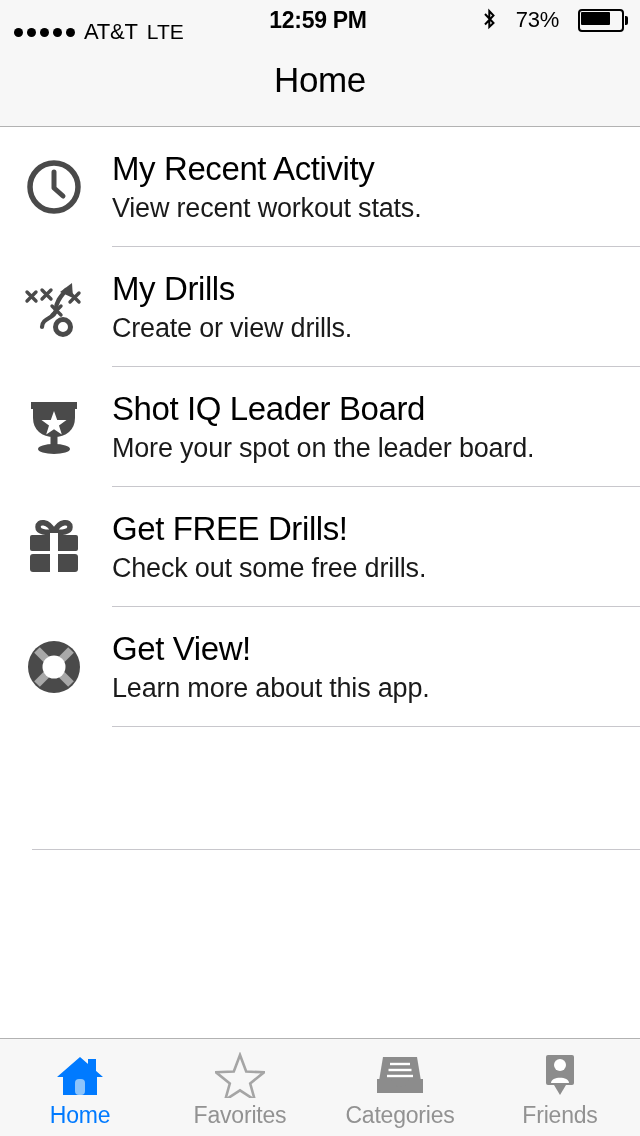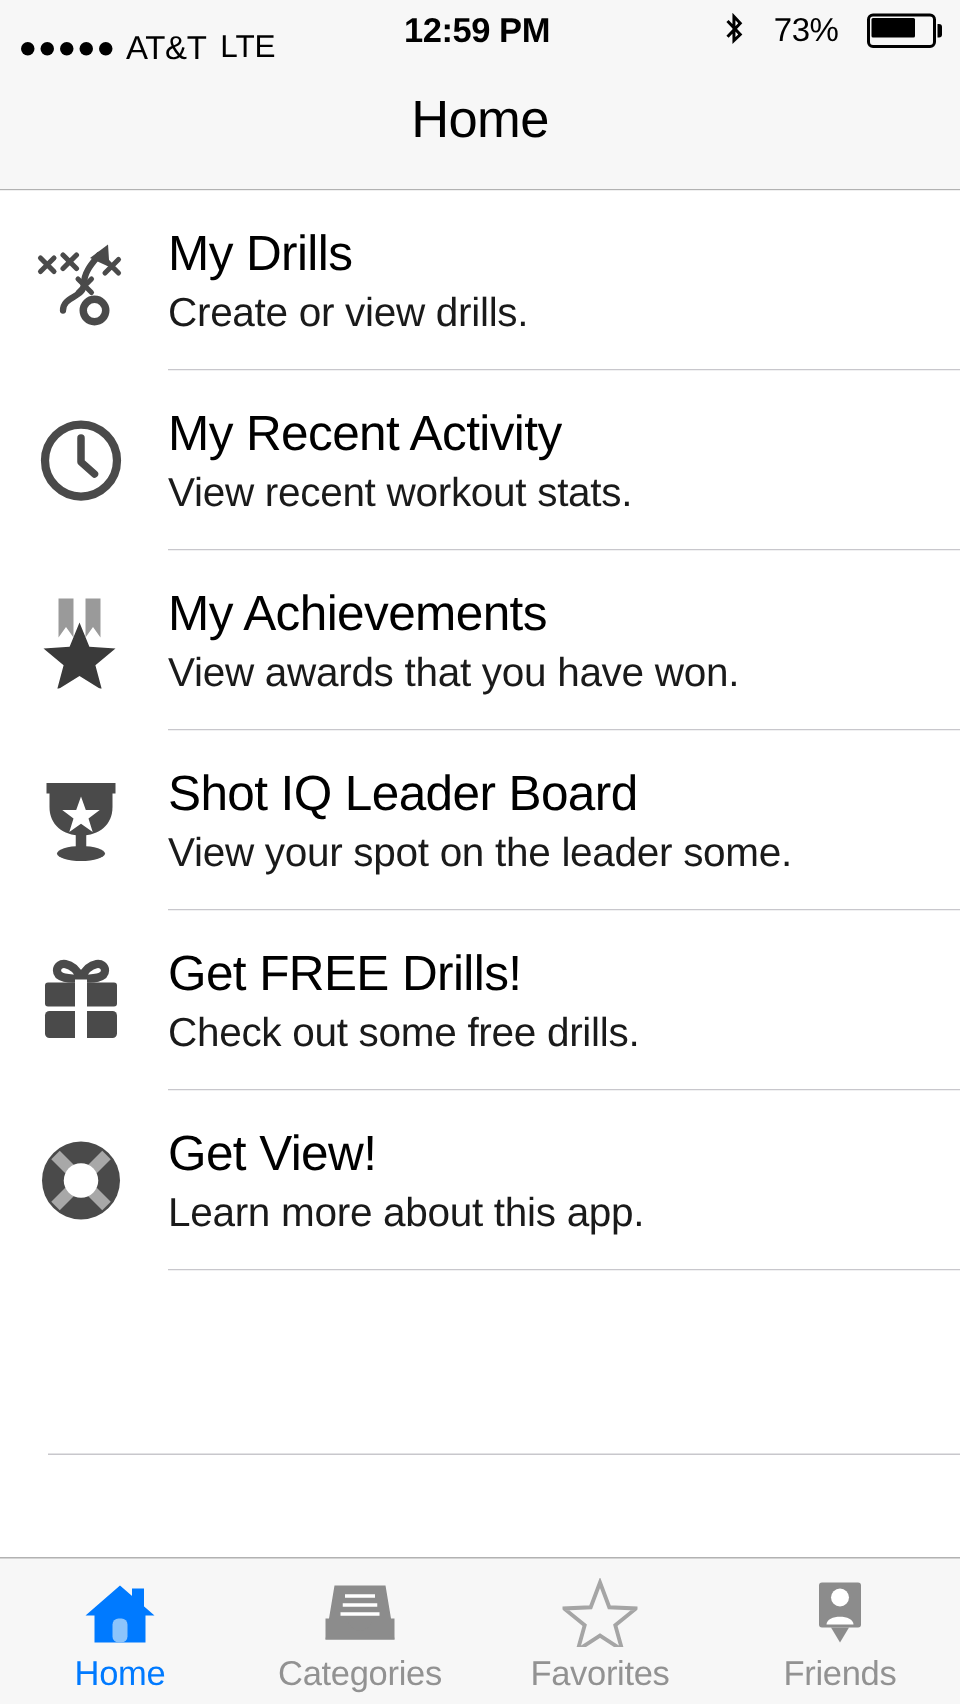--- a/index.html
+++ b/index.html
@@ -272,20 +272,34 @@
         <span class="sb-batt-cap"></span>
       </span>
     </div>
   </div>
 
   <div class="navbar">
     <div class="nav-title">Home</div>
   </div>
 
   <div class="tableview">
+
+    <div class="row">
+      <div class="row-icon">
+        <svg width="58" height="58" viewBox="0 0 58 58">
+          <circle cx="29" cy="29" r="24" fill="none" stroke="#4a4a4a" stroke-width="5.5"></circle>
+          <path d="M29 14 L29 30 L38 38" fill="none" stroke="#4a4a4a" stroke-width="5" stroke-linecap="round" stroke-linejoin="round"></path>
+        </svg>
+      </div>
+      <div class="row-body">
+        <div class="row-title">My Recent Activity</div>
+        <div class="row-sub">View recent workout stats.</div>
+      </div>
+      <div class="row-sep"></div>
+    </div>
 
     <div class="row">
       <div class="row-icon">
         <svg width="64" height="64" viewBox="0 0 64 64">
           <g stroke="#4a4a4a" stroke-width="4.2" fill="none" stroke-linecap="round">
             <path d="M20 52 C20 42 34 44 34 34 C34 26 40 20 44 15"></path>
           </g>
           <path d="M50 8 L51 23 L38 17 Z" fill="#4a4a4a"></path>
           <g stroke="#4a4a4a" stroke-width="3.4" stroke-linecap="round">
             <path d="M5 17 L14 26 M14 17 L5 26"></path>
@@ -296,62 +310,34 @@
           <circle cx="41" cy="52" r="7.5" fill="none" stroke="#4a4a4a" stroke-width="5"></circle>
         </svg>
       </div>
       <div class="row-body">
         <div class="row-title">My Drills</div>
         <div class="row-sub">Create or view drills.</div>
       </div>
       <div class="row-sep"></div>
     </div>
 
-    <div class="row">
-      <div class="row-icon">
-        <svg width="58" height="58" viewBox="0 0 58 58">
-          <circle cx="29" cy="29" r="24" fill="none" stroke="#4a4a4a" stroke-width="5.5"></circle>
-          <path d="M29 14 L29 30 L38 38" fill="none" stroke="#4a4a4a" stroke-width="5" stroke-linecap="round" stroke-linejoin="round"></path>
-        </svg>
-      </div>
-      <div class="row-body">
-        <div class="row-title">My Recent Activity</div>
-        <div class="row-sub">View recent workout stats.</div>
-      </div>
-      <div class="row-sep"></div>
-    </div>
-
-    <div class="row">
-      <div class="row-icon">
-        <svg width="58" height="64" viewBox="0 0 58 64">
-          <path d="M14 4 L24 4 L24 30 L19 23 L14 30 Z" fill="#9a9a9a"></path>
-          <path d="M32 4 L42 4 L42 30 L37 23 L32 30 Z" fill="#9a9a9a"></path>
-          <path d="M28 20 L34.6 36.2 L52 37.3 L38.6 48.5 L43 65 L28 55.6 L13 65 L17.4 48.5 L4 37.3 L21.4 36.2 Z" fill="#3a3a3a"></path>
-        </svg>
-      </div>
-      <div class="row-body">
-        <div class="row-title">My Achievements</div>
-        <div class="row-sub">View awards that you have won.</div>
-      </div>
-      <div class="row-sep"></div>
-    </div>
 
     <div class="row">
       <div class="row-icon">
         <svg width="62" height="62" viewBox="0 0 62 62">
           <path d="M8 6 L54 6 L54 13 L8 13 Z" fill="#4a4a4a"></path>
           <path d="M10 11 L52 11 L52 22 C52 34 43 41 31 41 C19 41 10 34 10 22 Z" fill="#4a4a4a"></path>
           <path d="M31 15 L34.2 24 L43.5 24 L36 29.6 L38.8 38.6 L31 33.2 L23.2 38.6 L26 29.6 L18.5 24 L27.8 24 Z" fill="#ffffff"></path>
           <rect x="27.5" y="38" width="7" height="13" fill="#4a4a4a"></rect>
           <ellipse cx="31" cy="53" rx="16" ry="5" fill="#4a4a4a"></ellipse>
         </svg>
       </div>
       <div class="row-body">
         <div class="row-title">Shot IQ Leader Board</div>
-        <div class="row-sub">View your spot on the leader some.</div>
+        <div class="row-sub">More your spot on the leader board.</div>
       </div>
       <div class="row-sep"></div>
     </div>
 
     <div class="row">
       <div class="row-icon">
         <svg width="60" height="58" viewBox="0 0 60 58">
           <path d="M30 14 C24 2 14 3 14 9 C14 14 22 15 30 14 Z" fill="none" stroke="#4a4a4a" stroke-width="5.5"></path>
           <path d="M30 14 C36 2 46 3 46 9 C46 14 38 15 30 14 Z" fill="none" stroke="#4a4a4a" stroke-width="5.5"></path>
           <rect x="6" y="17" width="48" height="16" rx="2" fill="#4a4a4a"></rect>
@@ -400,45 +386,45 @@
           <rect x="33" y="6" width="8" height="14" fill="#007aff"></rect>
           <path d="M25 4 L48 24 L42 24 L42 42 L8 42 L8 24 L2 24 Z" fill="#007aff"></path>
           <rect x="20" y="26" width="10" height="16" rx="4" fill="#8cc4fb"></rect>
         </svg>
       </div>
       <div class="tab-label">Home</div>
     </div>
 
     <div class="tab">
       <div class="tab-icon">
+        <svg width="50" height="46" viewBox="0 0 50 46">
+          <path d="M25 3 L31.2 19.5 L49 20.3 L35.2 31.5 L39.8 48 L25 38.4 L10.2 48 L14.8 31.5 L1 20.3 L18.8 19.5 Z" fill="none" stroke="#a5a5a5" stroke-width="2.6" stroke-linejoin="miter"></path>
+        </svg>
+      </div>
+      <div class="tab-label">Favorites</div>
+    </div>
+
+    <div class="tab">
+      <div class="tab-icon">
         <svg width="50" height="44" viewBox="0 0 50 44">
           <path d="M8 4 L42 4 L48 40 L2 40 Z" fill="#8c8c8c"></path>
           <g stroke="#ffffff" stroke-width="2.4" fill="none">
             <path d="M15 11 L35 11"></path>
             <path d="M13.5 17 L36.5 17"></path>
             <path d="M12 23 L38 23"></path>
           </g>
           <path d="M2 26 L16 26 Q19 34 25 34 Q31 34 34 26 L48 26 L48 40 L2 40 Z" fill="#8c8c8c"></path>
         </svg>
       </div>
       <div class="tab-label">Categories</div>
     </div>
 
     <div class="tab">
       <div class="tab-icon">
         <svg width="50" height="46" viewBox="0 0 50 46">
-          <path d="M25 3 L31.2 19.5 L49 20.3 L35.2 31.5 L39.8 48 L25 38.4 L10.2 48 L14.8 31.5 L1 20.3 L18.8 19.5 Z" fill="none" stroke="#a5a5a5" stroke-width="2.6" stroke-linejoin="miter"></path>
-        </svg>
-      </div>
-      <div class="tab-label">Favorites</div>
-    </div>
-
-    <div class="tab">
-      <div class="tab-icon">
-        <svg width="50" height="46" viewBox="0 0 50 46">
           <rect x="11" y="3" width="28" height="30" rx="2" fill="#8c8c8c"></rect>
           <path d="M19 33 L31 33 L25 43 Z" fill="#8c8c8c"></path>
           <circle cx="25" cy="13" r="6" fill="#ffffff"></circle>
           <path d="M16 31 C16 24 34 24 34 31 Z" fill="#ffffff"></path>
         </svg>
       </div>
       <div class="tab-label">Friends</div>
     </div>
 
 

